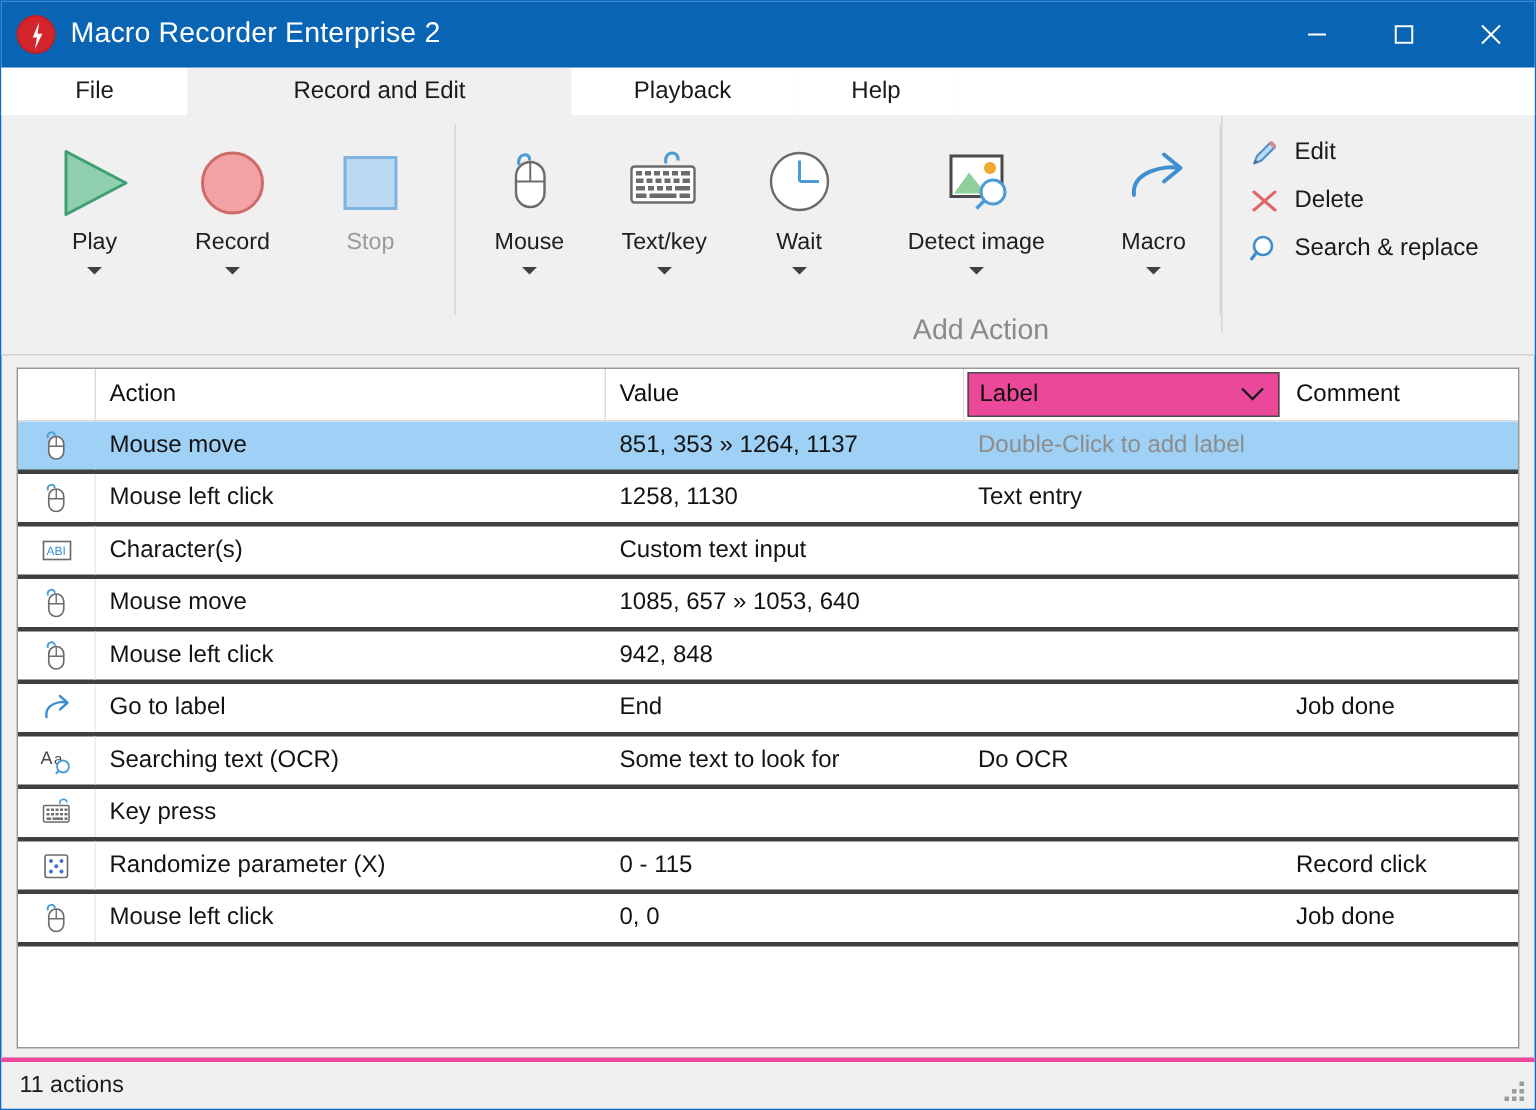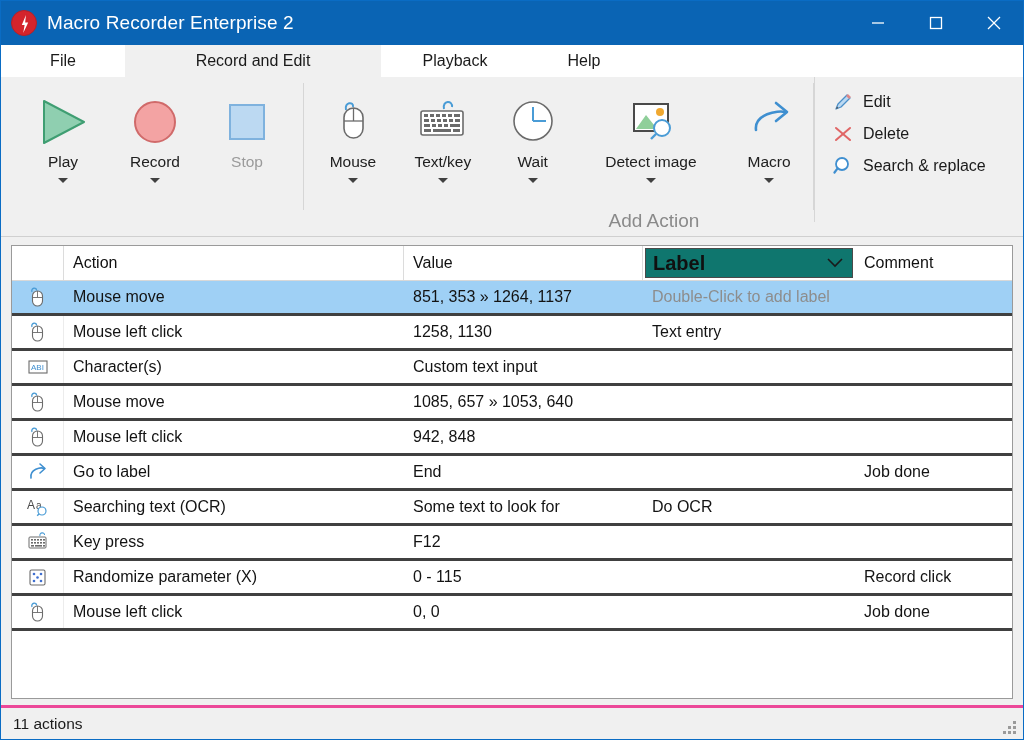--- a/index.html
+++ b/index.html
@@ -202,26 +202,25 @@
   .hcell.combo {
     padding: 0;
     border-right: none;
     position: relative;
   }
   .combo-inner {
     margin: 2px 2px 2px 2px;
     height: 30px;
     width: 208px;
     border: 1px solid #4a4a4a;
-    background: #0f766e;
+    background: #ec4899;
     display: flex; align-items: center;
     padding-left: 7px;
-    font-size: 20px;
-    position: relative;
-    font-weight: bold;
+    font-size: 16px;
+    position: relative;
   }
   .combo-inner .chev {
     position: absolute;
     right: 9px; top: 0; bottom: 0;
     display: flex; align-items: center;
   }
 
   .grid-body { flex: 1 1 auto; overflow: hidden; }
   .grow {
     display: flex;
@@ -632,21 +631,20 @@
                 <rect x="11" y="11" width="2" height="1.6"></rect>
                 <rect x="14" y="11" width="2" height="1.6"></rect>
                 <rect x="17" y="11" width="2" height="1.6"></rect>
                 <rect x="5" y="14" width="3" height="1.6"></rect>
                 <rect x="9" y="14" width="7" height="1.6"></rect>
                 <rect x="17" y="14" width="2" height="1.6"></rect>
               </g>
             </svg>
         </div>
         <div class="gcell action">Key press</div>
-        <div class="gcell value">F12</div>
         <div class="gcell label"></div>
         <div class="gcell comment"></div>
       </div>
 
       <div class="grow">
         <div class="gcell gutter">
           <svg width="22" height="22" viewBox="0 0 22 22">
               <rect x="3" y="4" width="15" height="15" rx="1.5" fill="#ffffff" stroke="#6b6b6b" stroke-width="1.1"></rect>
               <g fill="#3f6fd0">
                 <circle cx="7" cy="8" r="1.3"></circle>

